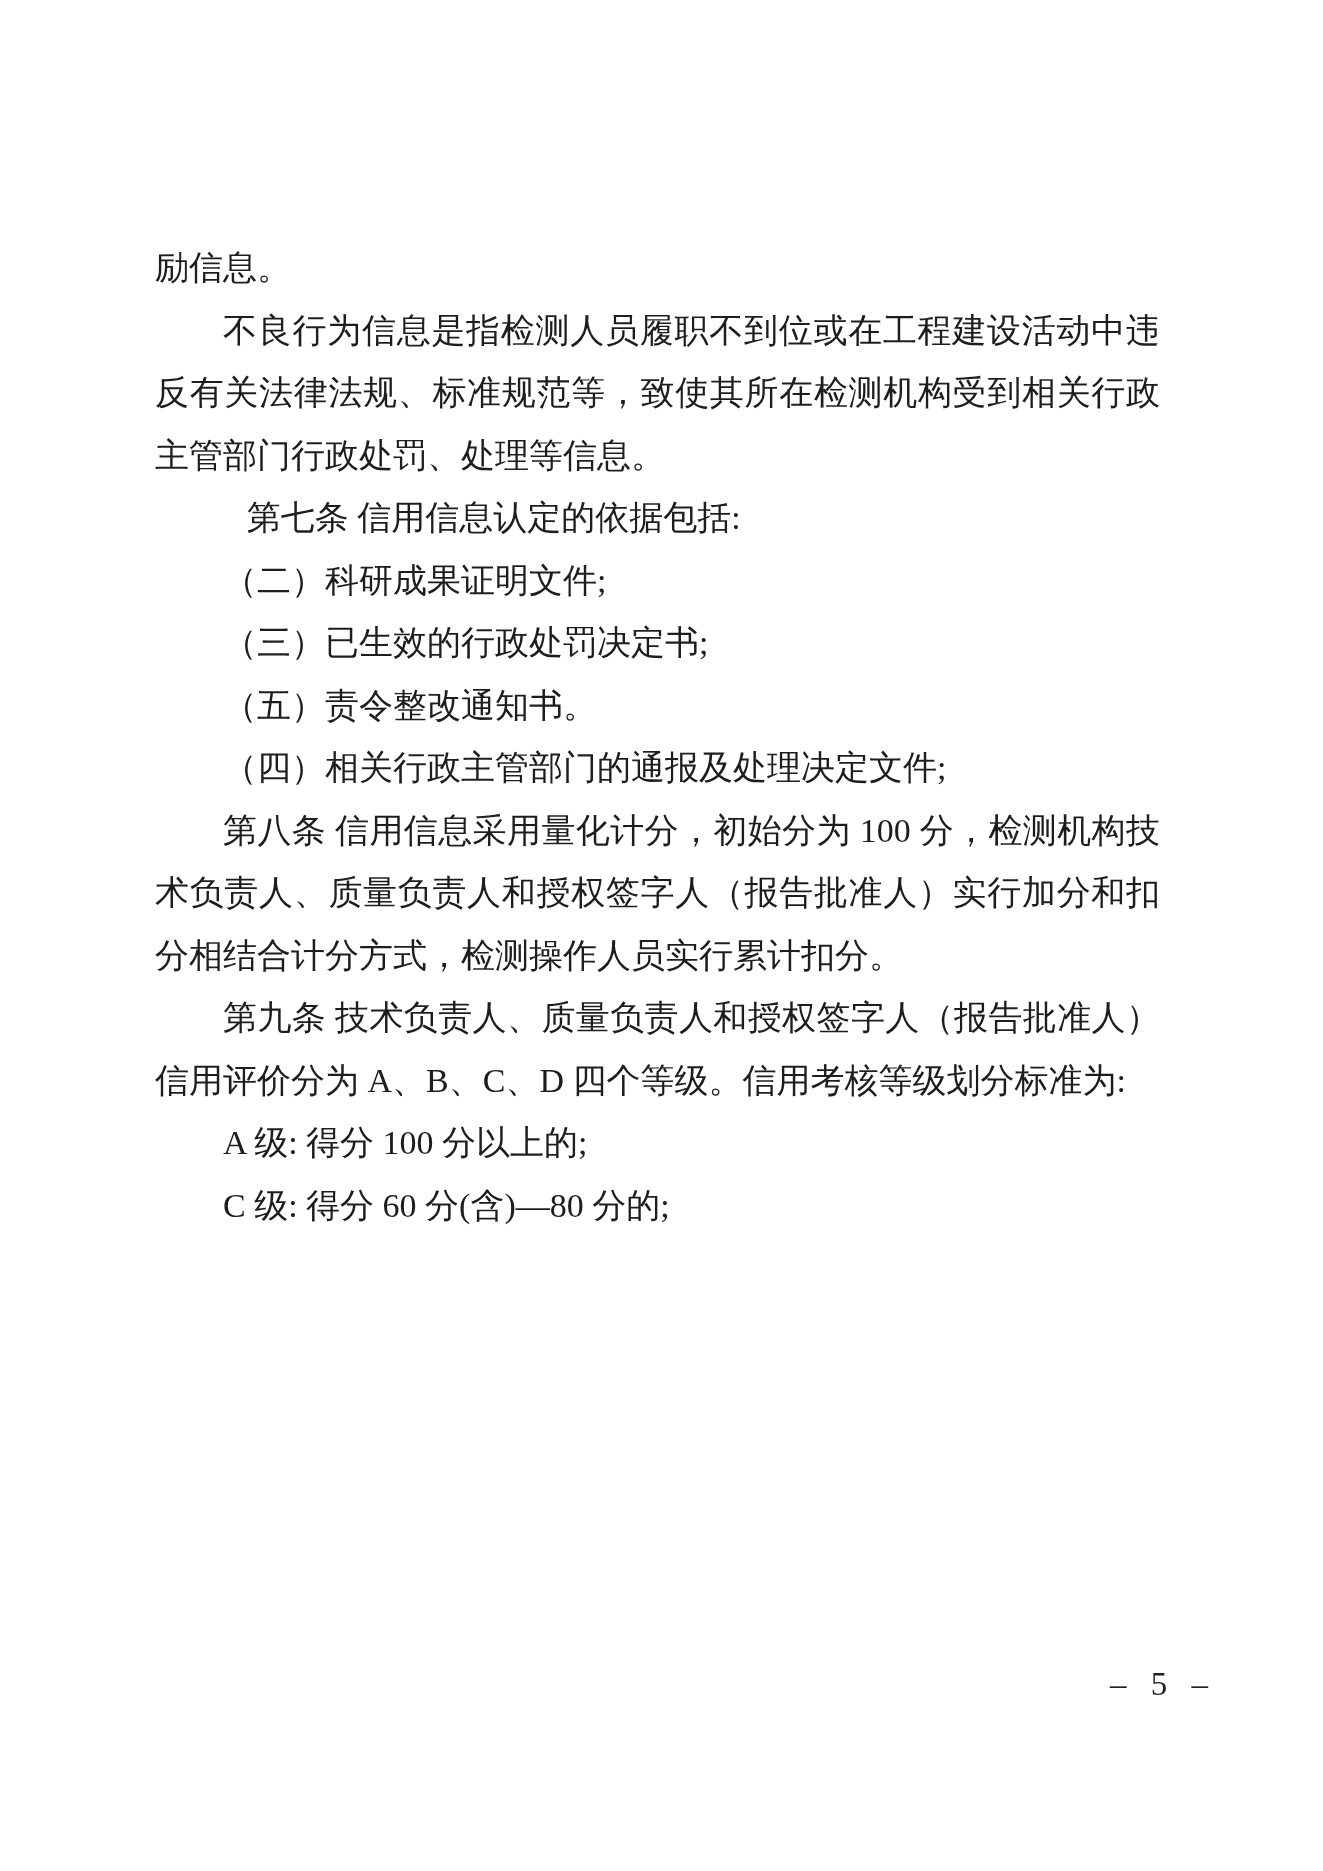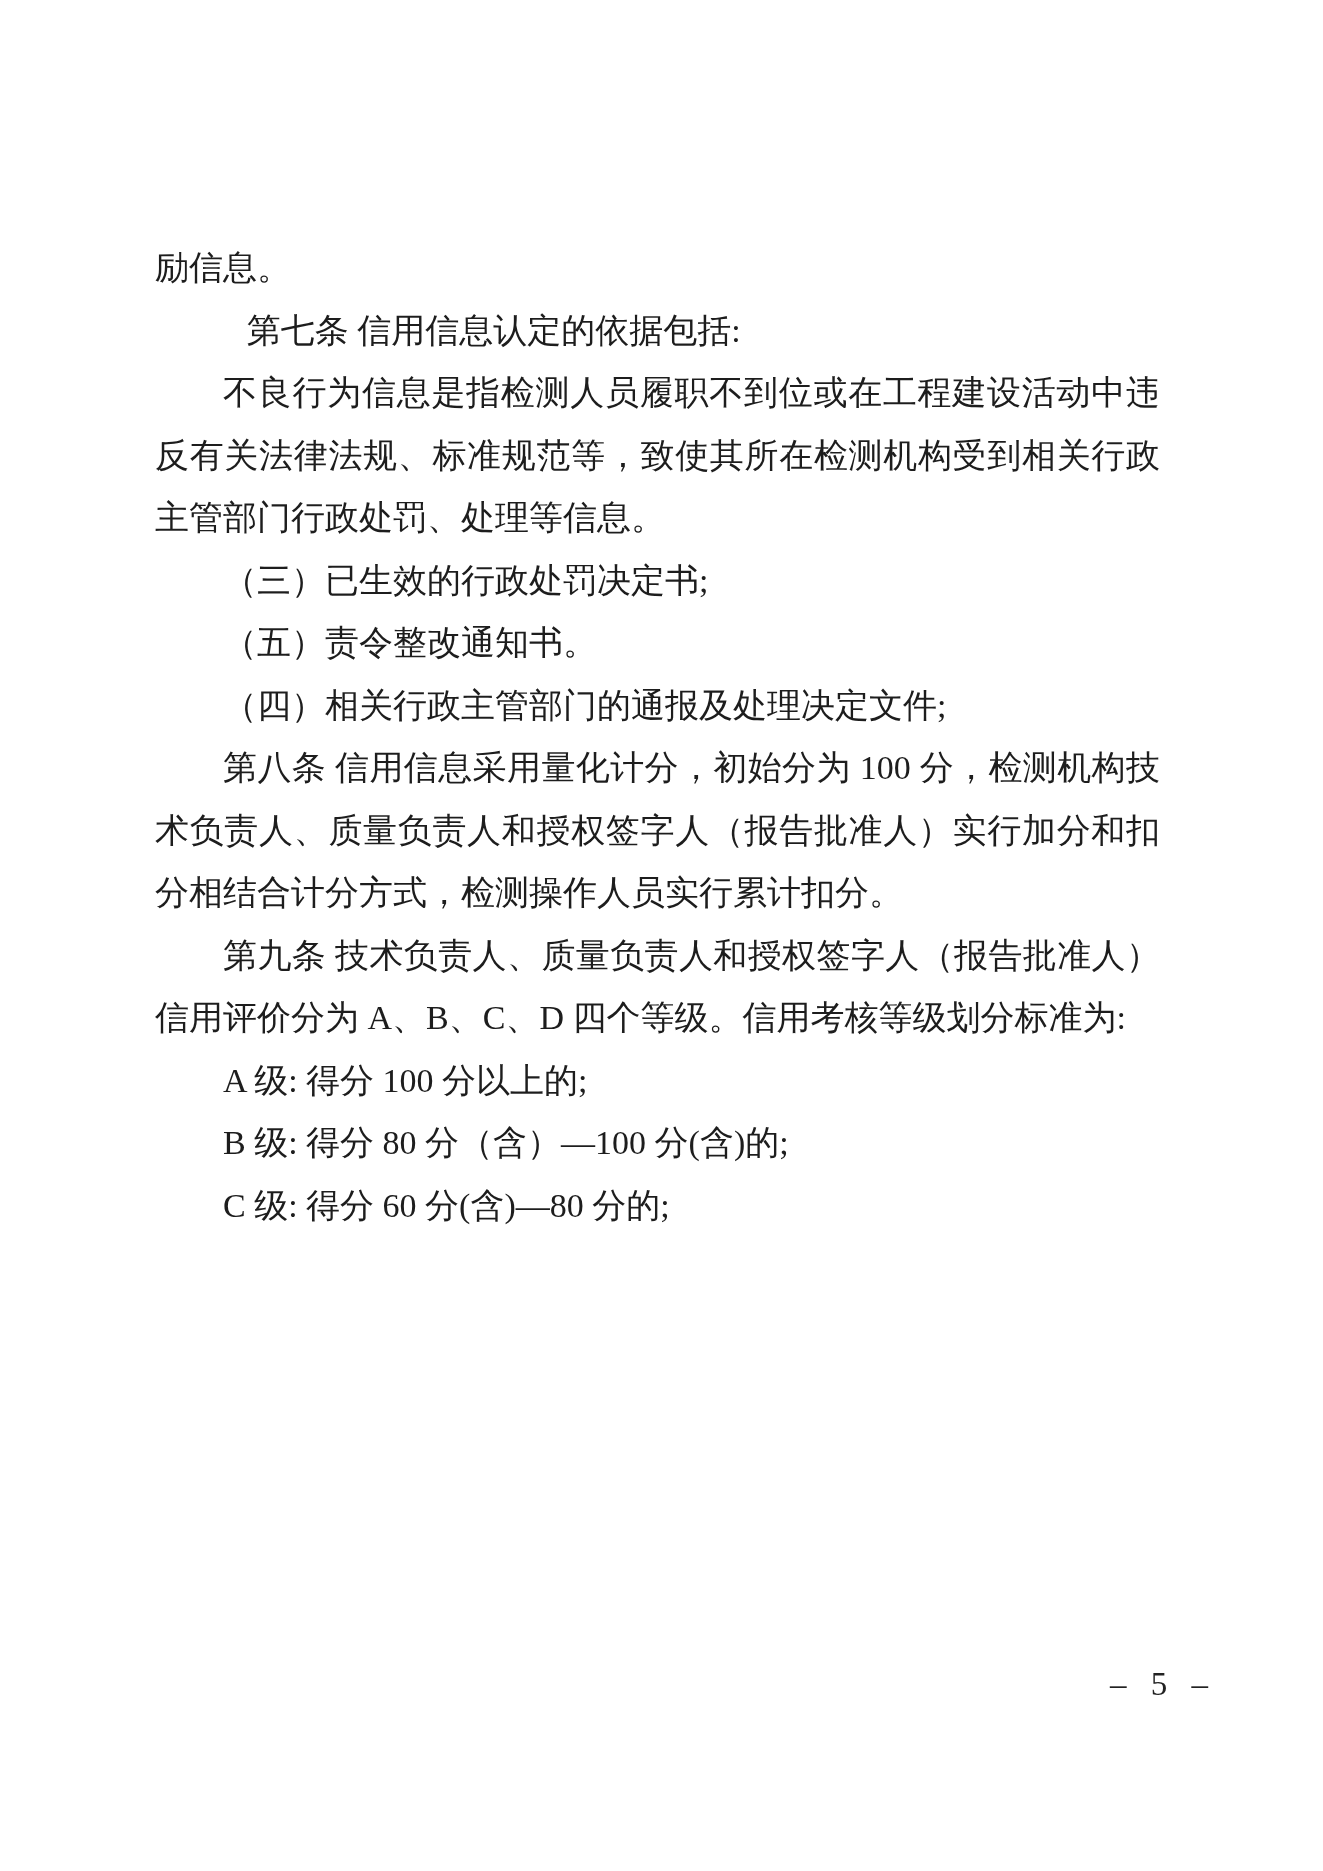--- a/index.html
+++ b/index.html
@@ -42,25 +42,25 @@
     color: #222222;
     white-space: nowrap;
   }
 </style>
 </head>
 <body>
 
 <div class="page">
   <div class="text-block">
       <p class="line k-continuation">励信息。</p>
+      <p class="line k-para">不良行为信息是指检测人员履职不到位或在工程建设活动中违反有关法律法规、标准规范等，致使其所在检测机构受到相关行政主管部门行政处罚、处理等信息。</p>
       <p class="line k-article">第七条 信用信息认定的依据包括:</p>
-      <p class="line k-para">不良行为信息是指检测人员履职不到位或在工程建设活动中违反有关法律法规、标准规范等，致使其所在检测机构受到相关行政主管部门行政处罚、处理等信息。</p>
+      <p class="line k-item">（二）科研成果证明文件;</p>
       <p class="line k-item">（三）已生效的行政处罚决定书;</p>
       <p class="line k-item">（五）责令整改通知书。</p>
       <p class="line k-item">（四）相关行政主管部门的通报及处理决定文件;</p>
       <p class="line k-para">第八条 信用信息采用量化计分，初始分为 100 分，检测机构技术负责人、质量负责人和授权签字人（报告批准人）实行加分和扣分相结合计分方式，检测操作人员实行累计扣分。</p>
       <p class="line k-para">第九条 技术负责人、质量负责人和授权签字人（报告批准人）信用评价分为 A、B、C、D 四个等级。信用考核等级划分标准为:</p>
       <p class="line k-item">A 级: 得分 100 分以上的;</p>
-      <p class="line k-item">B 级: 得分 80 分（含）—100 分(含)的;</p>
       <p class="line k-item">C 级: 得分 60 分(含)—80 分的;</p>
     </div>
   <div class="page-number">– 5 –</div>
 </div>
 
 </body></html>

